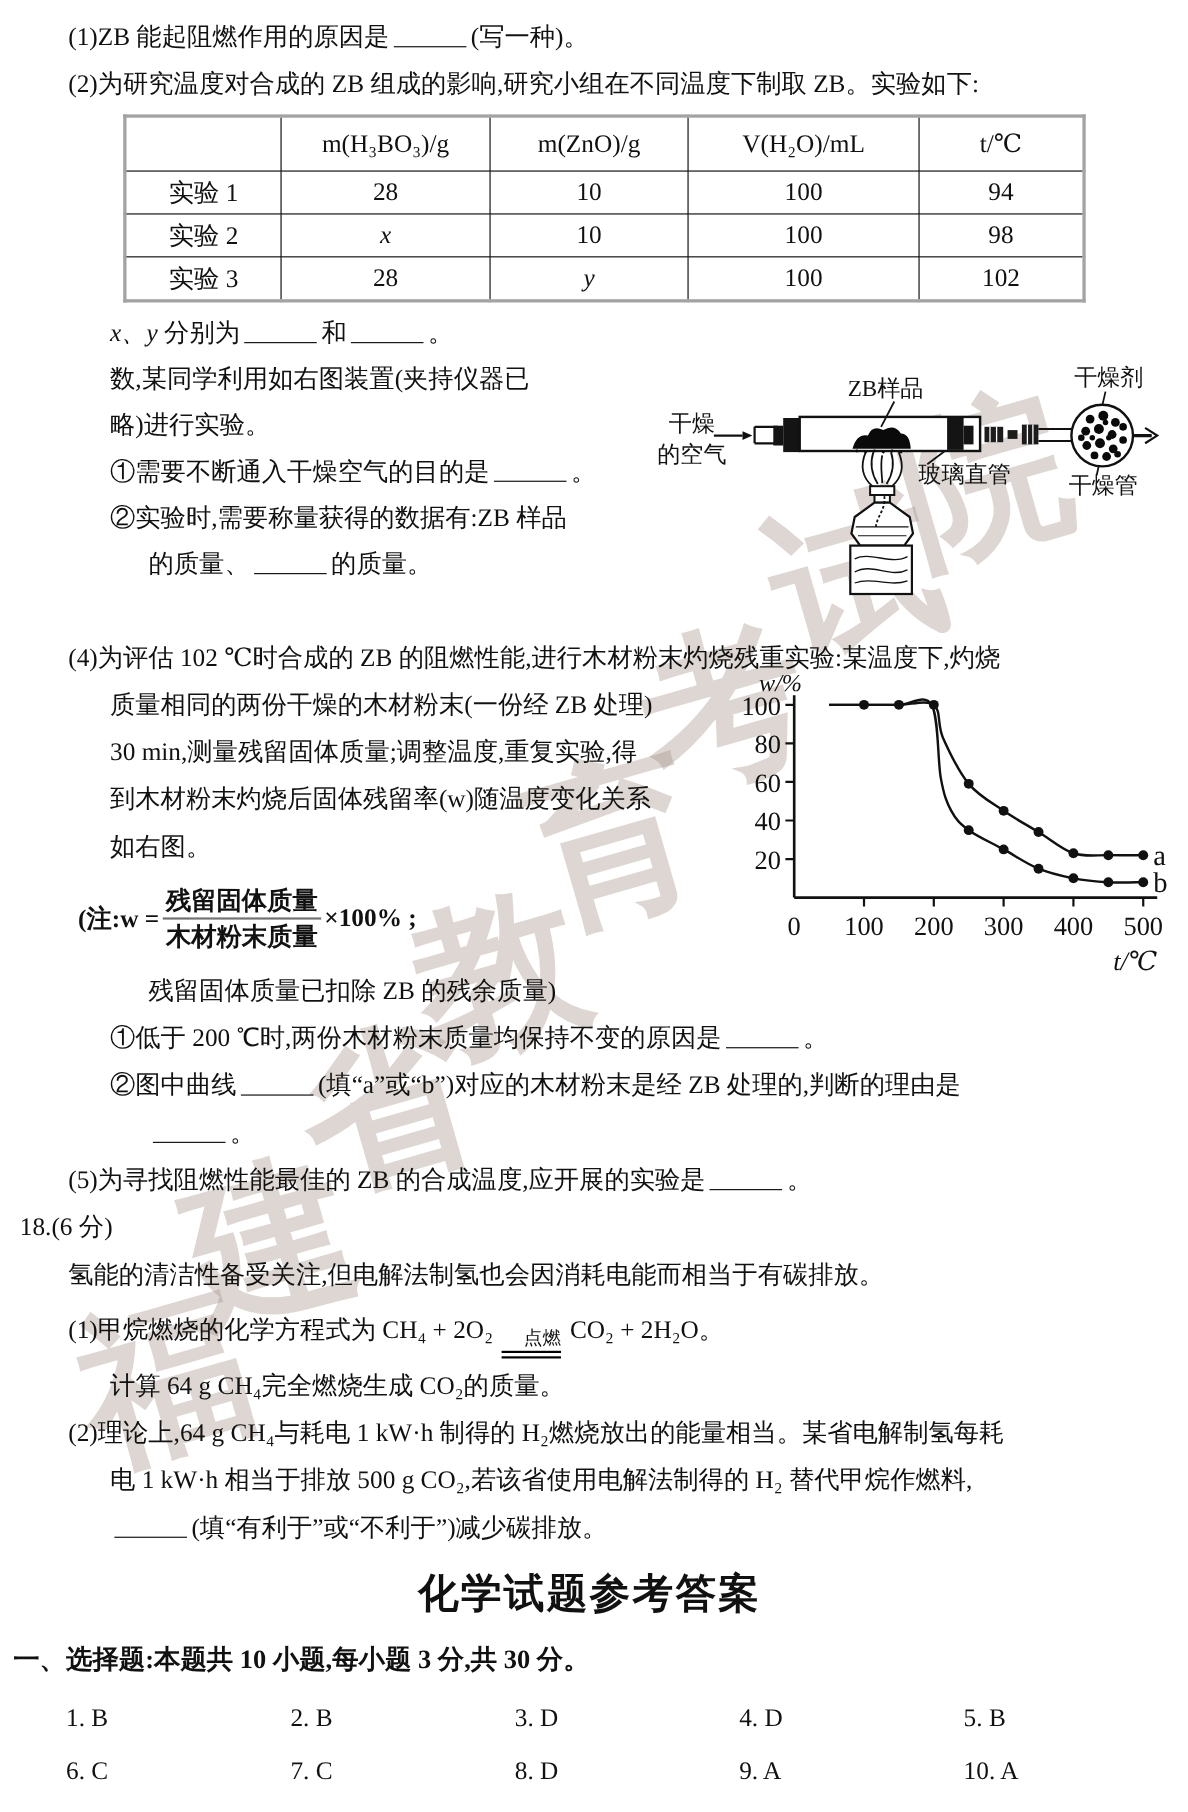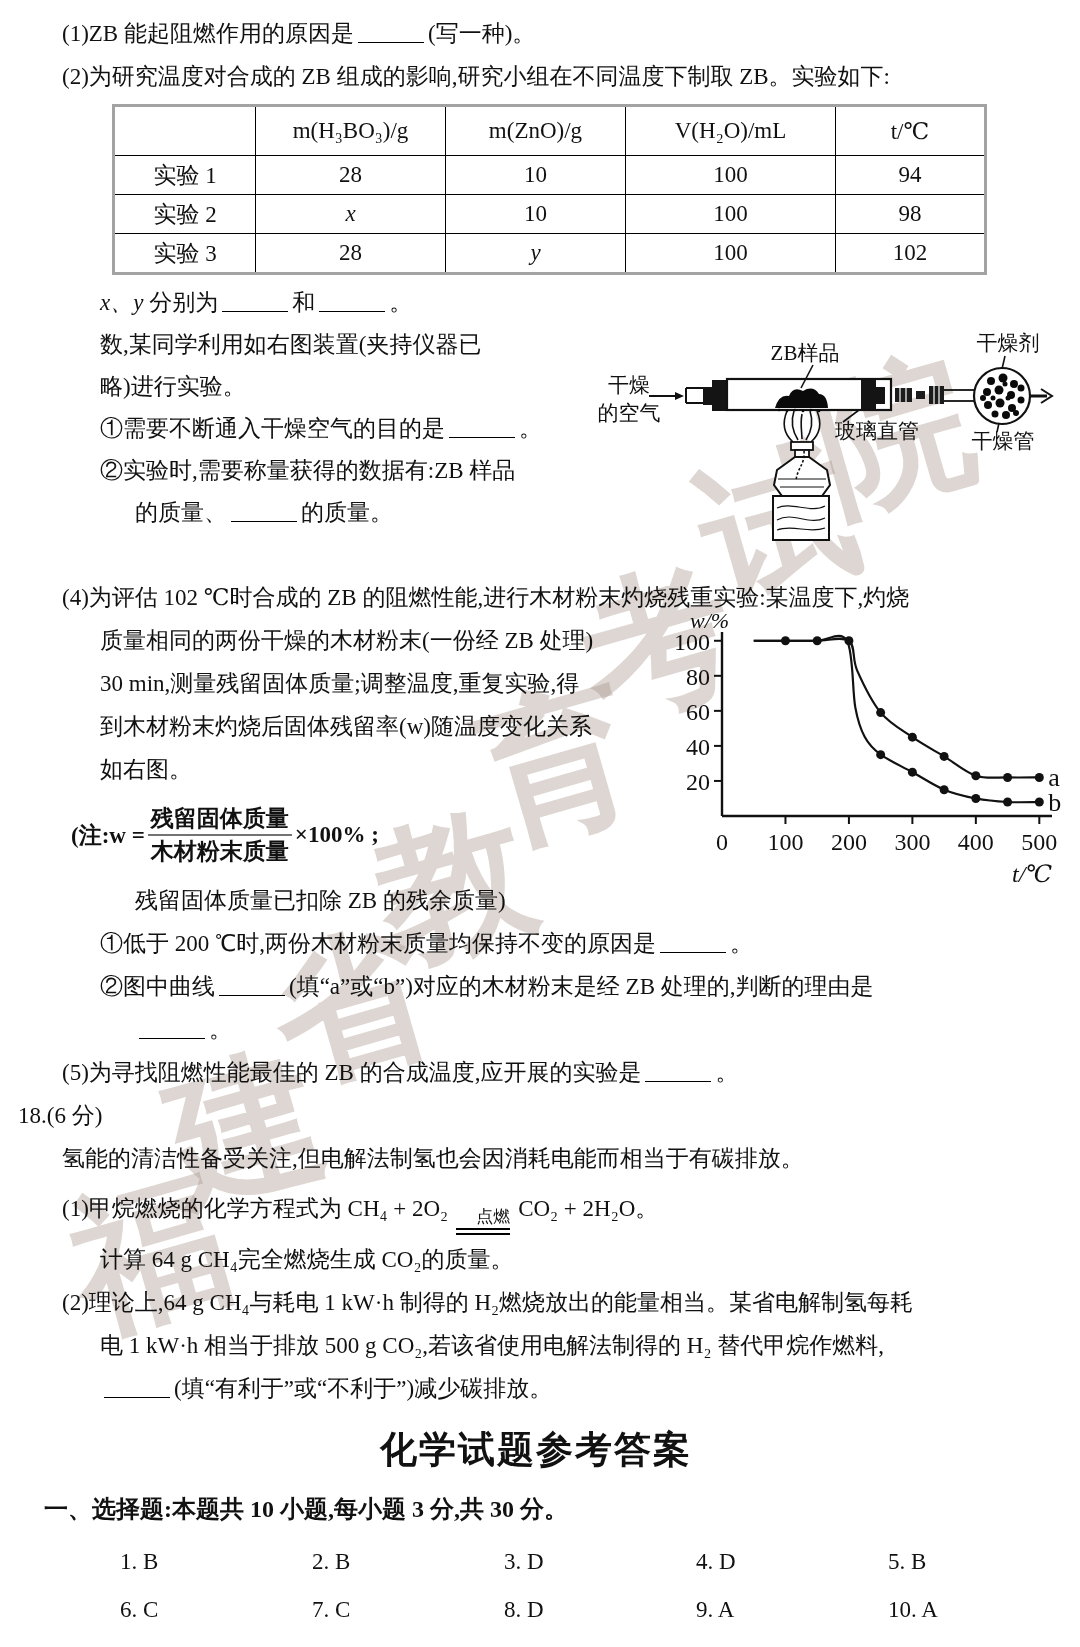--- a/index.html
+++ b/index.html
@@ -43,22 +43,22 @@
   .frac .fn{border-bottom:2px solid #737373;padding:0 3px;}
   .ignite{display:inline-flex;flex-direction:column;align-items:flex-end;
     margin:0 8px;vertical-align:-6px;}
   .ig-t{font-size:17px;line-height:1.15;}
   .ig-l{width:54px;height:7px;border-top:2px solid #000;border-bottom:2px solid #000;
     box-sizing:border-box;margin-top:1px;}
   .ln.eq{line-height:58px;}
   
   .ans-title{text-align:center;font-weight:bold;font-size:37px;line-height:60px;
     margin:10px 40px 4px 0;letter-spacing:2px;padding-left:32px;}
-  .sec-head{font-weight:bold;font-size:24px;line-height:50px;padding-left:44px;margin:0;}
-  .ansrow{display:flex;padding-left:120px;line-height:40px;margin-top:8px;}
+  .sec-head{font-weight:bold;font-size:24px;line-height:50px;padding-left:12px;margin:0;}
+  .ansrow{display:flex;padding-left:60px;line-height:40px;margin-top:8px;}
   .ansrow span{width:214px;display:inline-block;}
   .footer{text-align:center;font-size:24px;line-height:40px;margin-top:16px;}
 </style>
 </head>
 <body>
 
 <div class="page">
   <div class="wm" id="wm">
       <span style="left: 74px; top: 1179px;">福</span>
       <span style="left: 169px; top: 1054px;">建</span>

